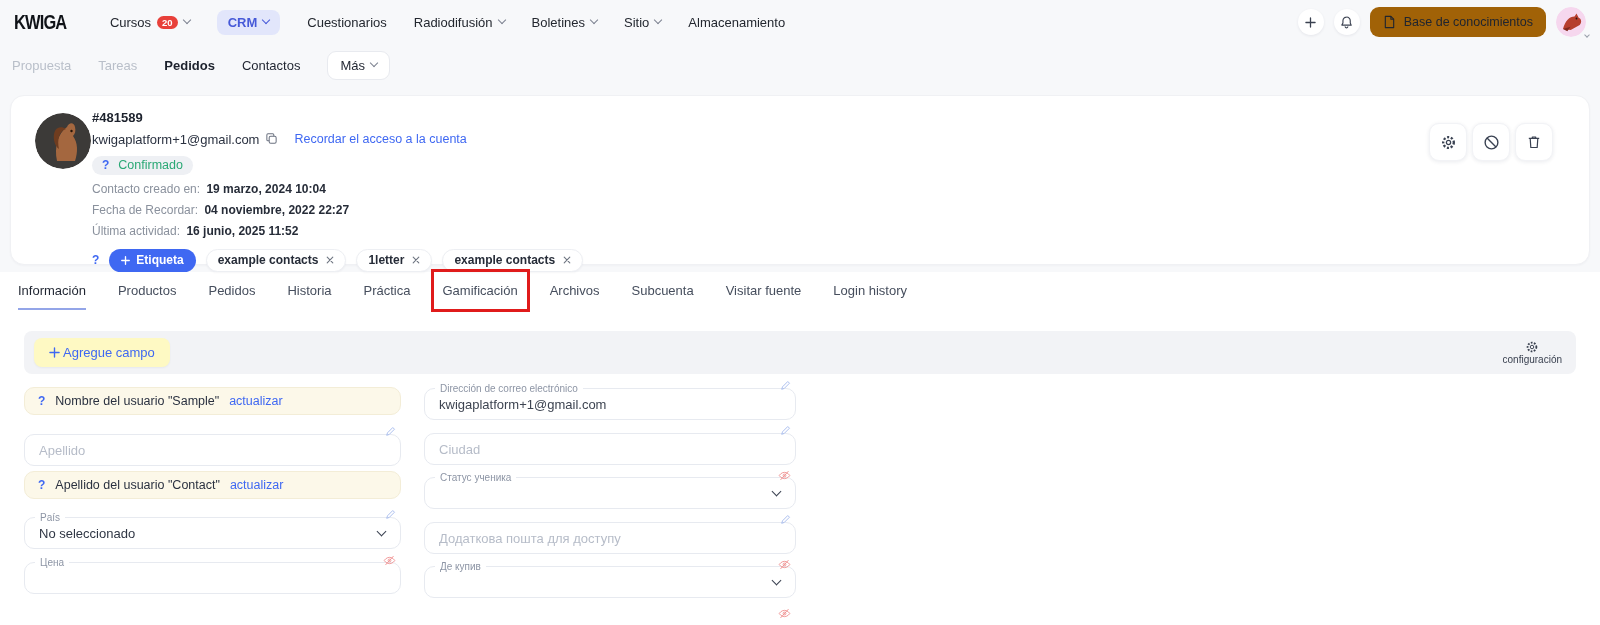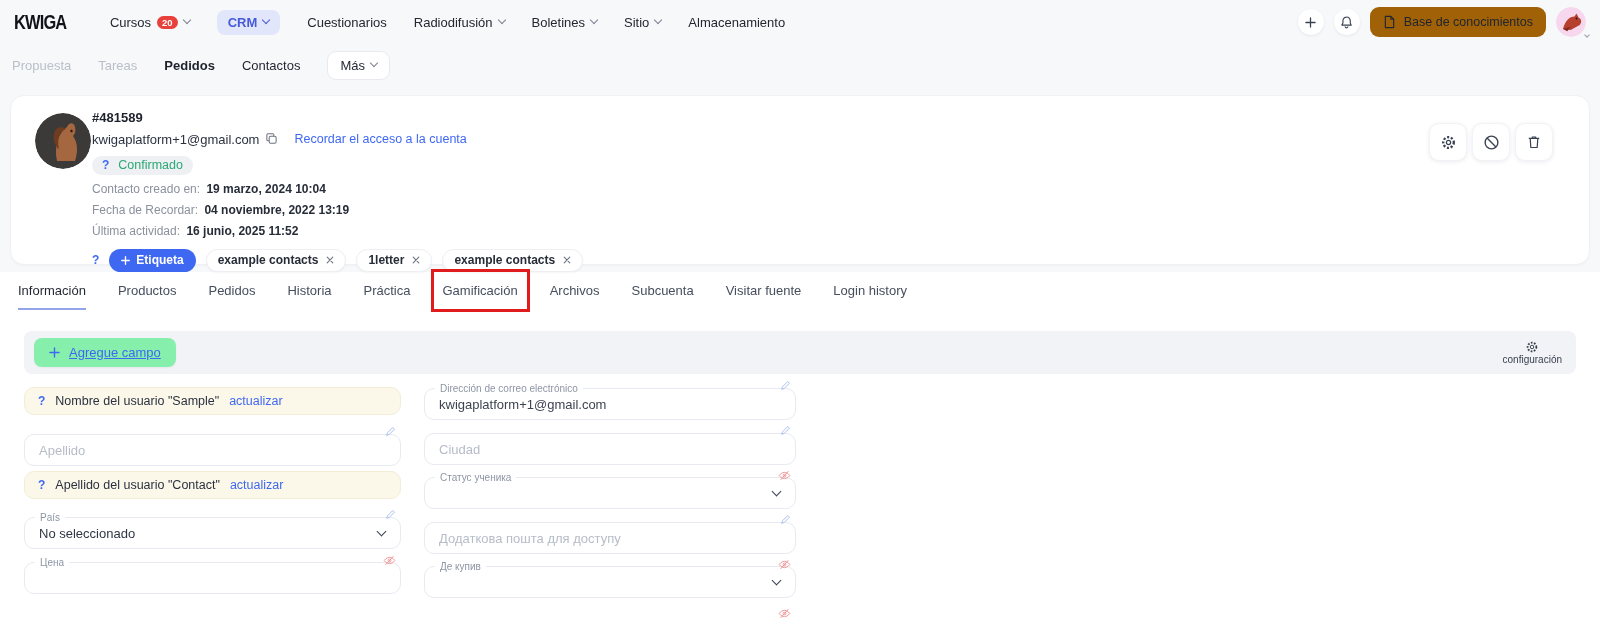--- a/index.html
+++ b/index.html
@@ -65,22 +65,22 @@
 
   
   .tabs{position:absolute;top:283px;left:18px;display:flex;gap:32px;font-size:13px;color:#464e5d;z-index:5;}
   .tab{padding-bottom:10px;position:relative;cursor:pointer;white-space:nowrap;}
   .tab.active{color:#1f2531;border-bottom:2px solid #93a5e8;}
   .hl-box{position:absolute;left:-12px;right:-12px;top:-14px;bottom:-2px;border:3px solid #e01b1b;}
 
   
   .toolbar{position:absolute;top:331px;left:24px;width:1552px;height:43px;background:#f2f3f6;border-radius:8px;
     display:flex;align-items:center;padding:0 10px;z-index:5;}
-  .add-field-btn{background:#86efac;border-radius:8px;height:29px;display:flex;align-items:center;gap:9px;padding:0 15px;
-    color:#3f68f2;font-size:13px;box-shadow:0 1px 2px rgba(20,30,60,.05);cursor:pointer;text-decoration:underline;}
+  .add-field-btn{background:#fef9c3;border-radius:8px;height:29px;display:flex;align-items:center;gap:3px;padding:0 15px;
+    color:#3f68f2;font-size:13px;box-shadow:0 1px 2px rgba(20,30,60,.05);cursor:pointer;}
   .config{margin-left:auto;display:flex;flex-direction:column;align-items:center;gap:0;color:#3a4150;
     font-size:10px;margin-right:4px;cursor:pointer;}
 
   
   .fcol{position:absolute;top:382px;display:flex;flex-direction:column;z-index:5;}
   .fcol-left{left:24px;width:377px;}
   .fcol-right{left:424px;width:372px;}
   .field{position:relative;height:32px;border:1px solid #e7eaf0;border-radius:10px;background:#fff;}
   .field input{border:0;outline:0;width:100%;height:100%;border-radius:10px;padding:0 14px;
     font-family:"Liberation Sans",sans-serif;font-size:13px;color:#3d4451;background:transparent;}
@@ -201,21 +201,21 @@
         <span class="qmark">?</span>
         <span class="status-ok">Confirmado</span>
       </span>
     </div>
     <div class="meta">
       <span>Contacto creado en:</span>
       <span class="val">19 marzo, 2024 10:04</span>
     </div>
     <div class="meta">
       <span>Fecha de Recordar:</span>
-      <span class="val">04 noviembre, 2022 13:19</span>
+      <span class="val">04 noviembre, 2022 22:27</span>
     </div>
     <div class="meta">
       <span>Última actividad:</span>
       <span class="val">16 junio, 2025 11:52</span>
     </div>
     <div class="tags-row">
       <span class="qmark">?</span>
       <span class="tag-add">
         <svg width="9" height="9" viewBox="0 0 12 12">
             <path d="M6 1v10M1 6h10" stroke="#fff" stroke-width="1.8" stroke-linecap="round" fill="none"></path>

